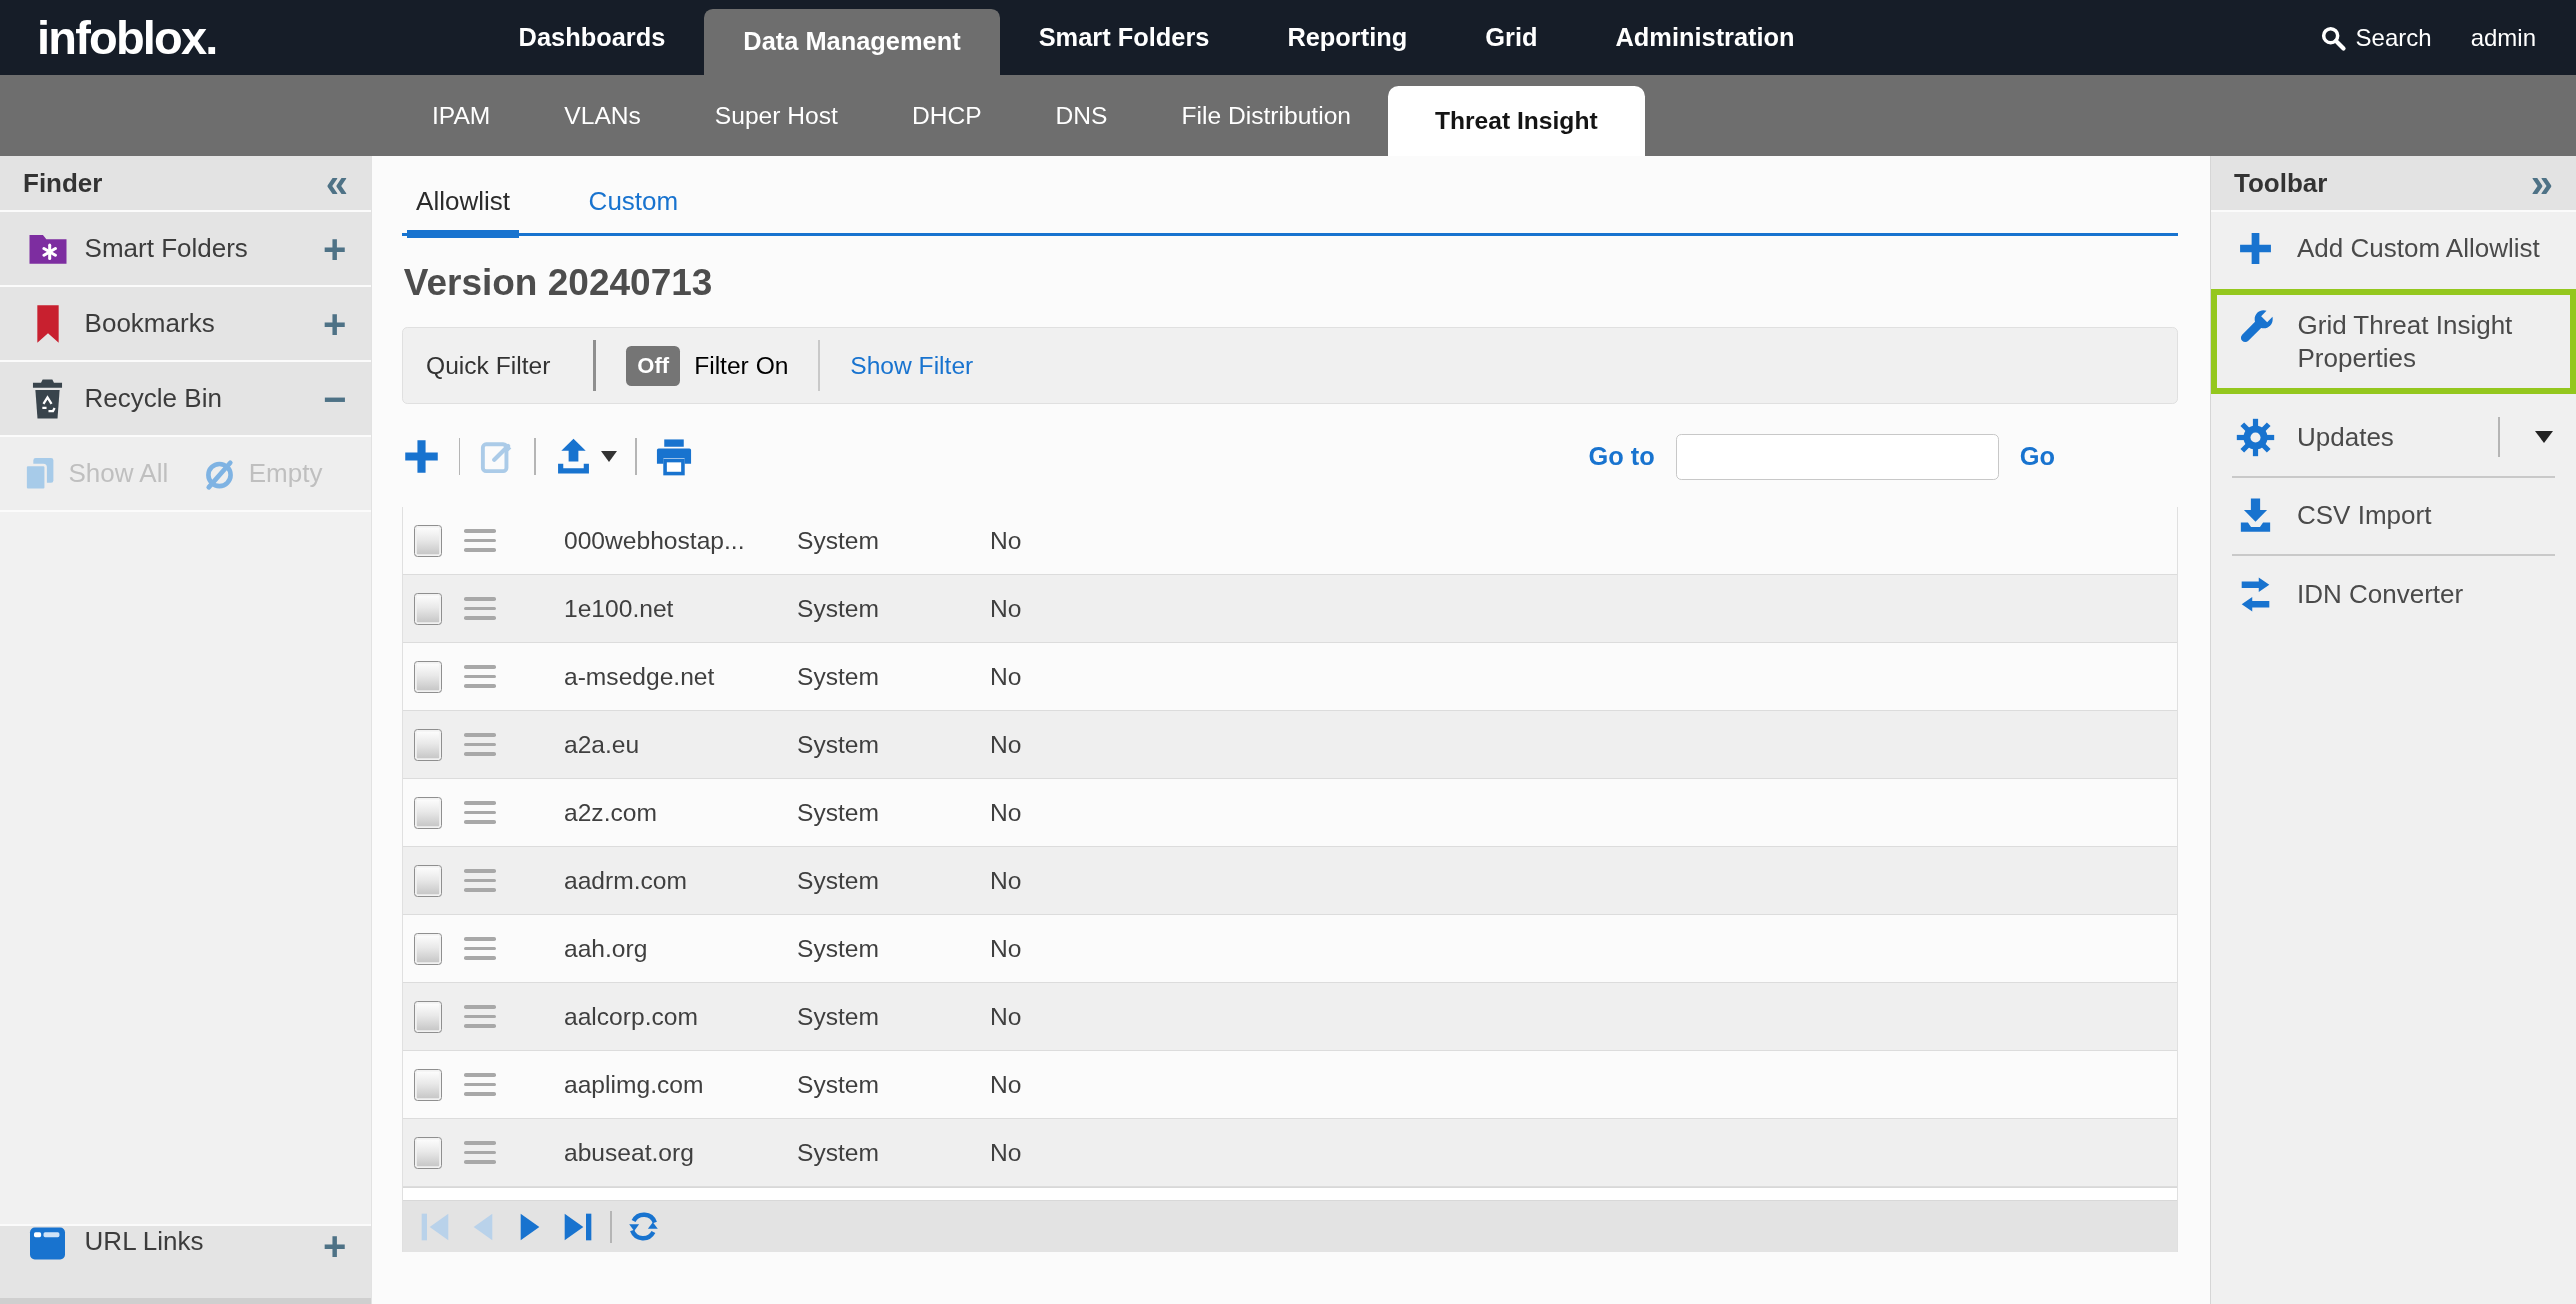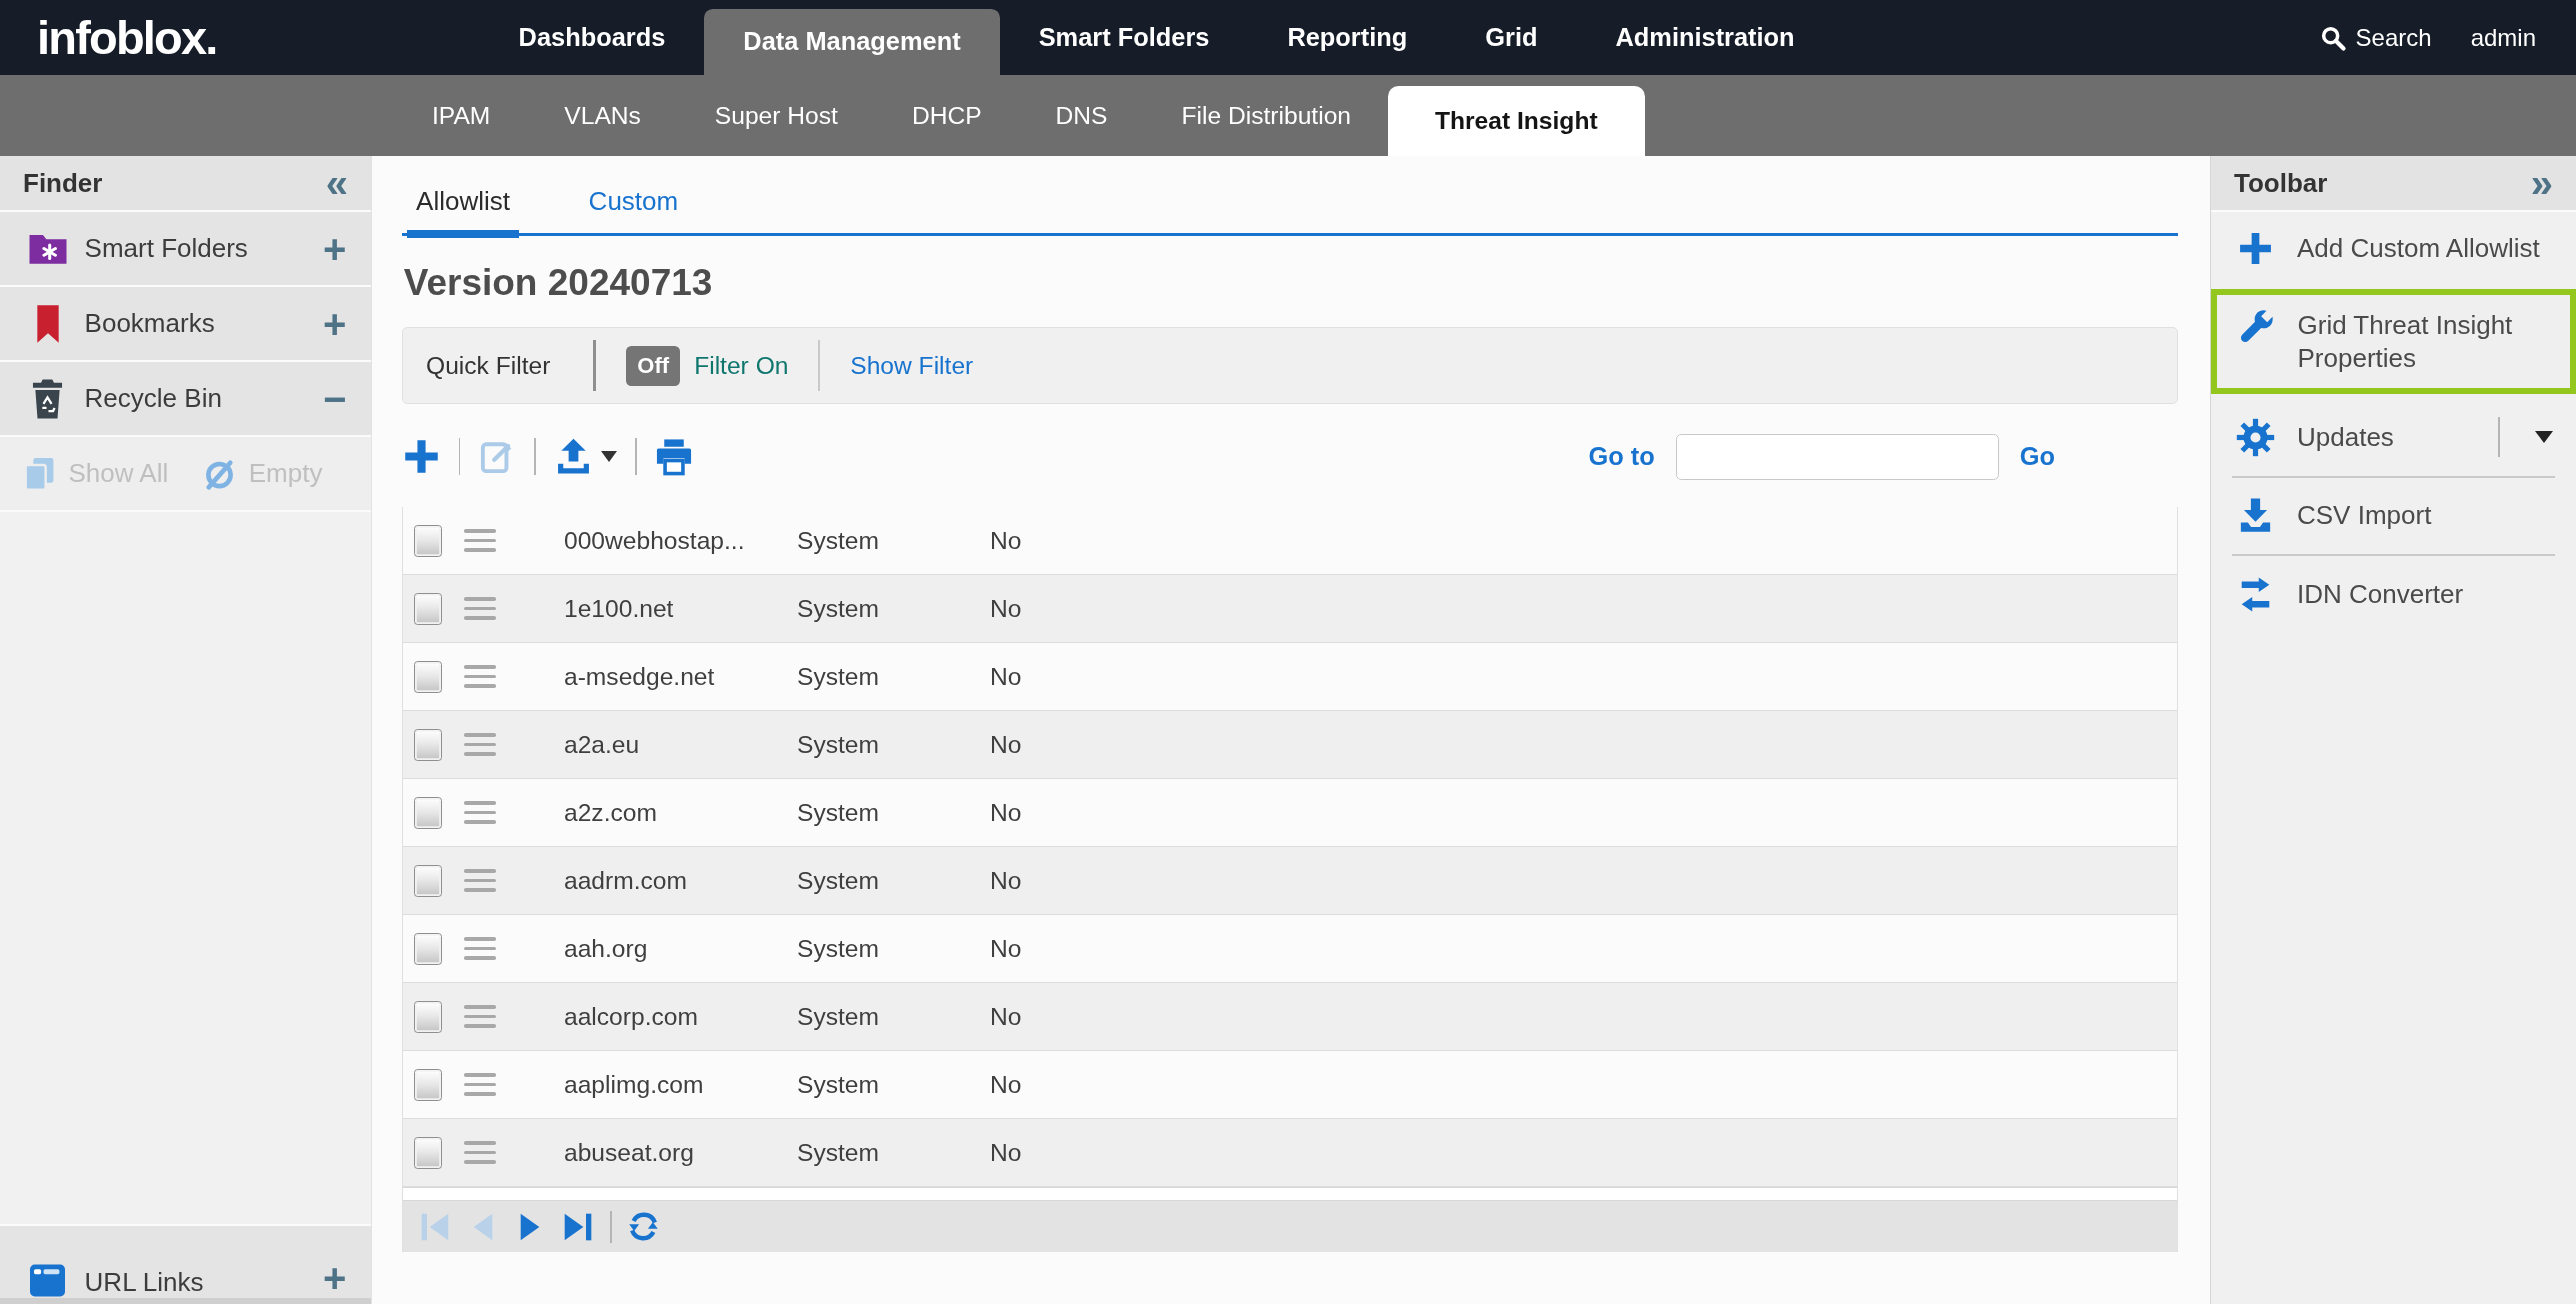--- a/index.html
+++ b/index.html
@@ -35,21 +35,21 @@
   .f-item{height:75px;background:#e4e4e4;border-bottom:2.6px solid #fbfbfb;display:flex;
     align-items:center;padding:0 24.6px;box-sizing:border-box;cursor:pointer;}
   .f-icon{width:46px;display:flex;justify-content:center;}
   .f-label{margin-left:14px;font-size:26px;color:#3c3c3c;}
   .f-action{margin-left:auto;font-size:40px;font-weight:bold;color:#4e7286;cursor:pointer;line-height:1;}
   .f-subrow{height:75px;background:#eeeeee;border-bottom:2.6px solid #fbfbfb;display:flex;
     align-items:center;padding:0 21px;gap:33px;box-sizing:border-box;}
   .f-sub{display:flex;align-items:center;gap:10.5px;font-size:26px;color:#bfbfbf;cursor:default;}
   .f-bottomwrap{position:absolute;left:0;right:0;bottom:0;}
   .f-urllinks{height:74px;background:#e4e4e4;border-top:2.6px solid #fbfbfb;display:flex;
-    align-items:flex-end;padding:0 24.6px;box-sizing:border-box;cursor:pointer;}
+    align-items:flex-start;padding:0 24.6px;box-sizing:border-box;cursor:pointer;}
   .f-strip{height:7px;background:#cfcfcf;}
 
   
   .main{position:absolute;left:372px;top:156px;bottom:0;width:1838px;box-sizing:border-box;
     padding:30px 32px 0 30px;background:#fbfbfb;}
   .tabs-row{display:flex;gap:61px;border-bottom:3.5px solid #1873cf;padding-left:5.3px;}
   .tab{position:relative;font-size:26px;color:#2b2b2b;padding:0 8.8px 16px 8.8px;cursor:pointer;}
   .tab.active::after{content:"";position:absolute;left:0;right:0;bottom:-5.3px;height:8px;background:#1873cf;}
   .tab.inactive{color:#1873cf;}
   .page-title{font-size:37px;color:#4d4d4d;margin:26px 0 23px 1.8px;}
@@ -61,21 +61,21 @@
   .fb-select-value{width:254px;background:#fff;border:1.8px solid #b9b9b9;border-right:none;
     border-radius:7px 0 0 7px;display:flex;align-items:center;padding-left:14px;font-size:24.6px;color:#222;}
   .fb-select-btn{width:42px;border:1.8px solid #b9b9b9;border-radius:0 7px 7px 0;
     background:linear-gradient(180deg,#fdfdfd,#d8d8d8);display:flex;align-items:center;justify-content:center;}
   .chev{width:14px;height:14px;border-left:3.5px solid #333;border-bottom:3.5px solid #333;
     transform:rotate(-45deg) translate(1.8px,-1.8px);}
   .fb-div{width:3.5px;height:51px;background:#8f8f8f;margin:0 30px;}
   .fb-div.light{width:1.8px;background:#c9c9c9;}
   .fb-off{min-width:54px;height:40px;background:#757575;border:none;border-radius:5.3px;
     color:#fff;font-size:22px;font-weight:bold;cursor:pointer;font-family:inherit;}
-  .fb-on-label{font-size:24.6px;color:#0f766e;margin-left:14px;}
+  .fb-on-label{font-size:24.6px;color:#000000;margin-left:14px;}
   .fb-show{font-size:24.6px;color:#1873cf;cursor:pointer;text-decoration:none;}
 
   .actions{margin-top:28px;display:flex;align-items:center;height:49px;}
   .act{display:flex;align-items:center;cursor:pointer;}
   .act-sep{width:1.8px;height:37px;background:#b5b5b5;margin:0 17.5px;}
   .caret-dn{width:0;height:0;border-left:8.8px solid transparent;border-right:8.8px solid transparent;
     border-top:11.4px solid #333;margin-left:8.8px;}
   .goto{margin-left:auto;display:flex;align-items:center;gap:21px;margin-right:123px;}
   .goto-label,.goto-btn{font-size:25.4px;font-weight:bold;color:#1873cf;cursor:pointer;}
   .goto-input{width:323px;height:46px;border:1.8px solid #c8c8c8;border-radius:5.3px;background:#fff;

